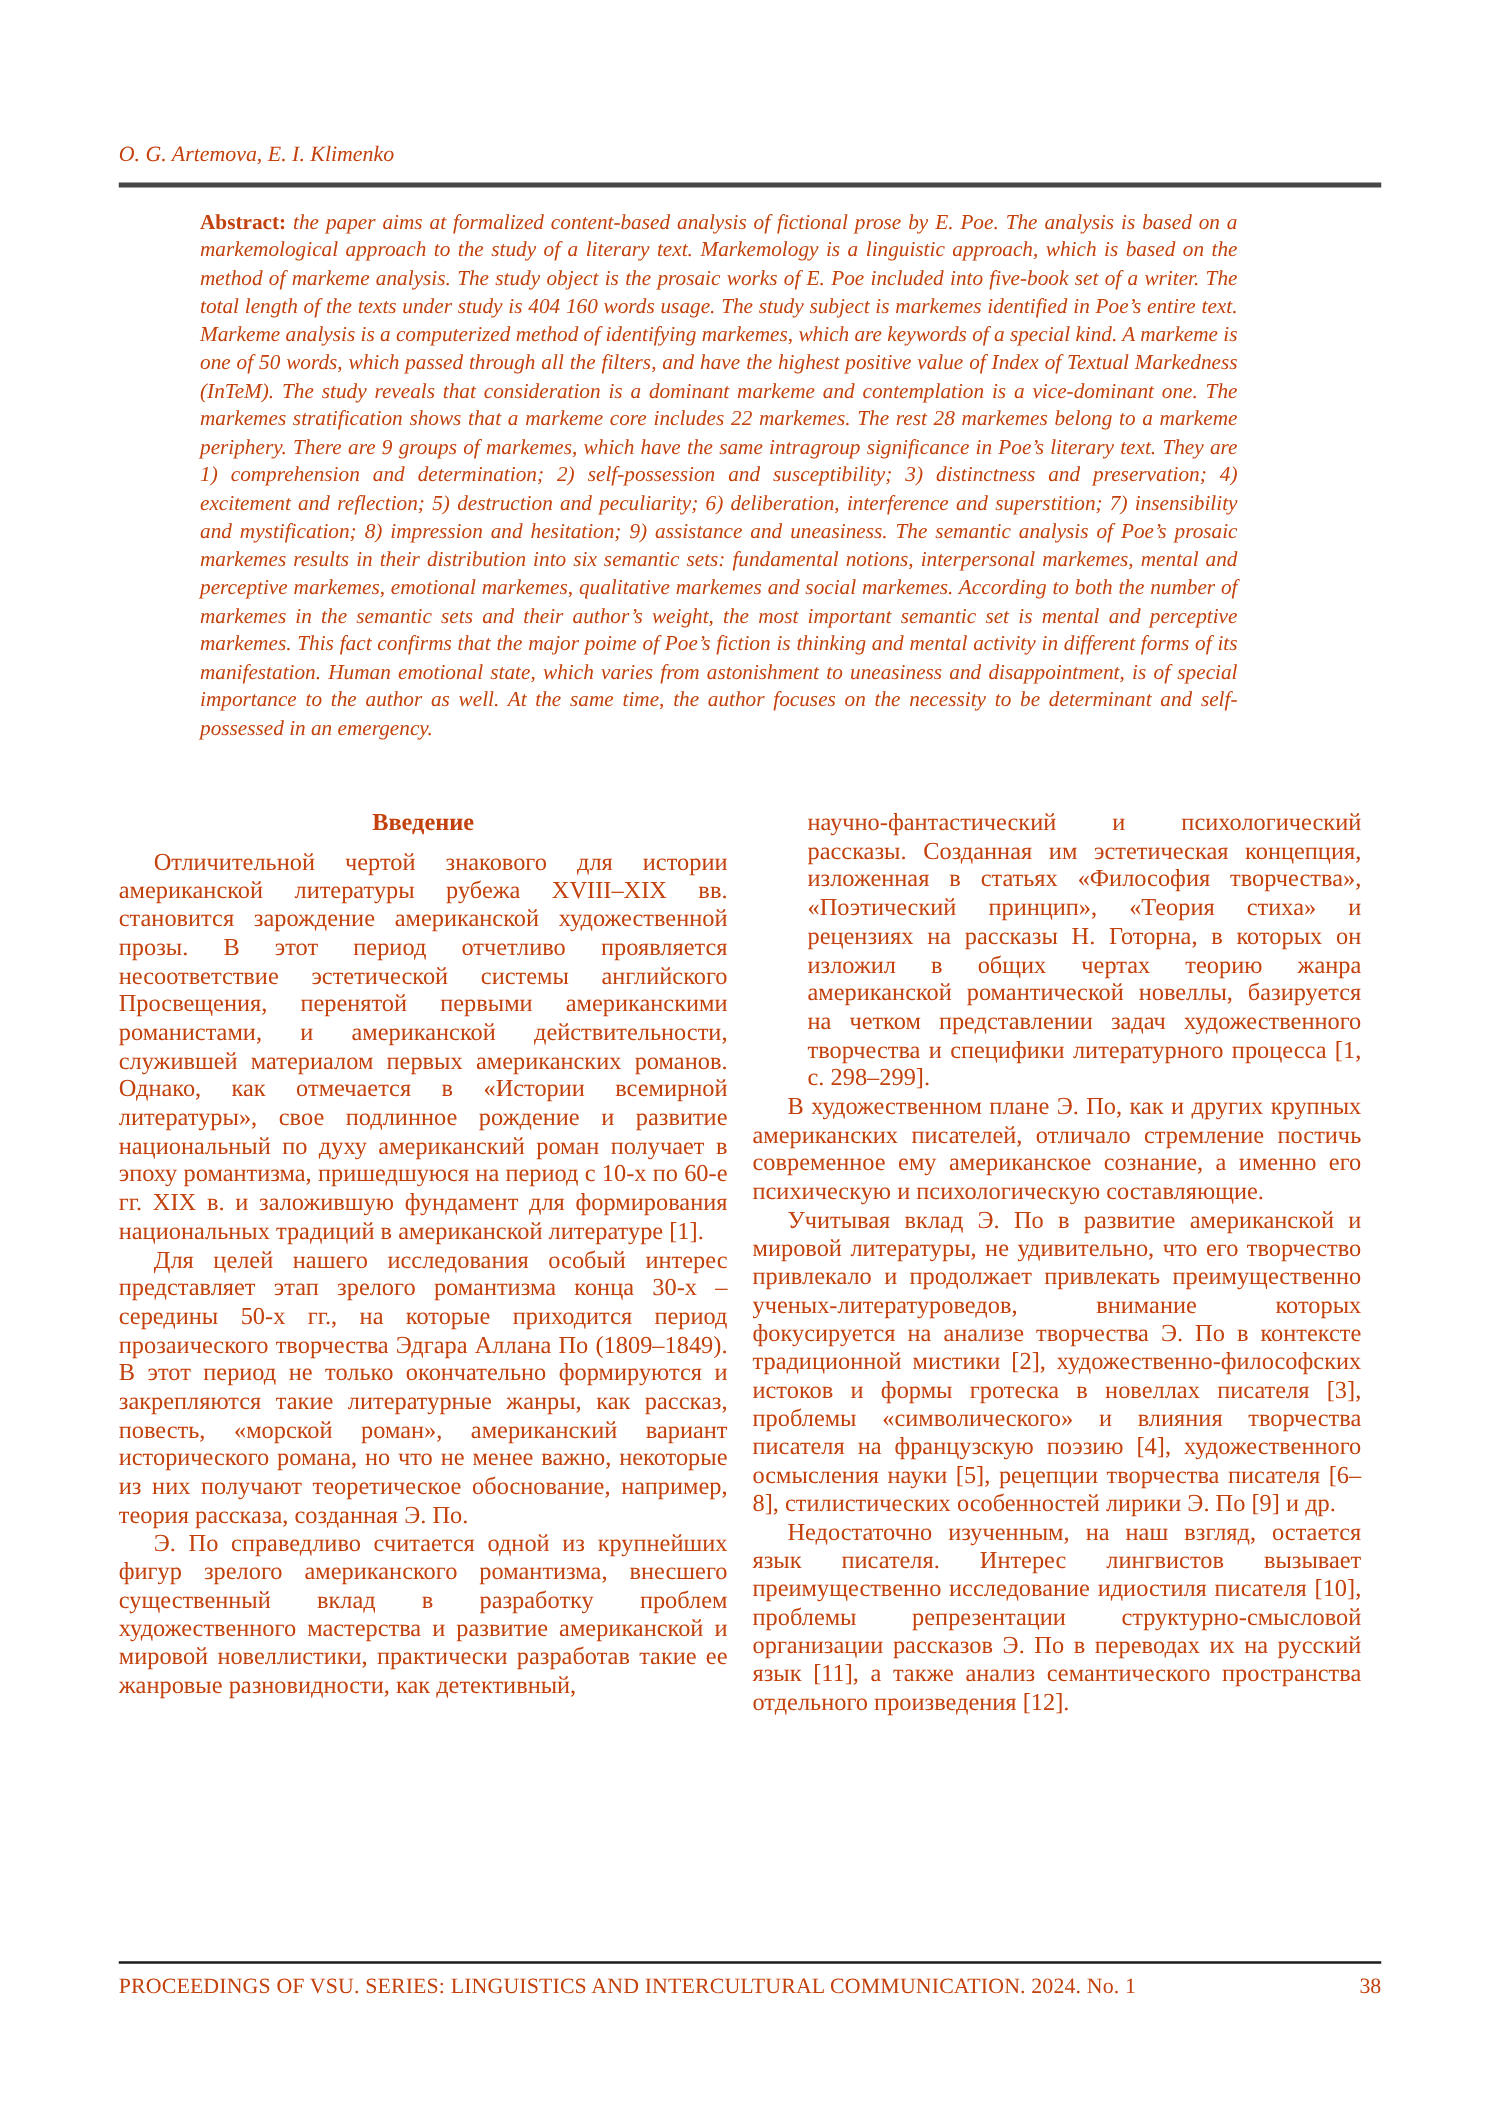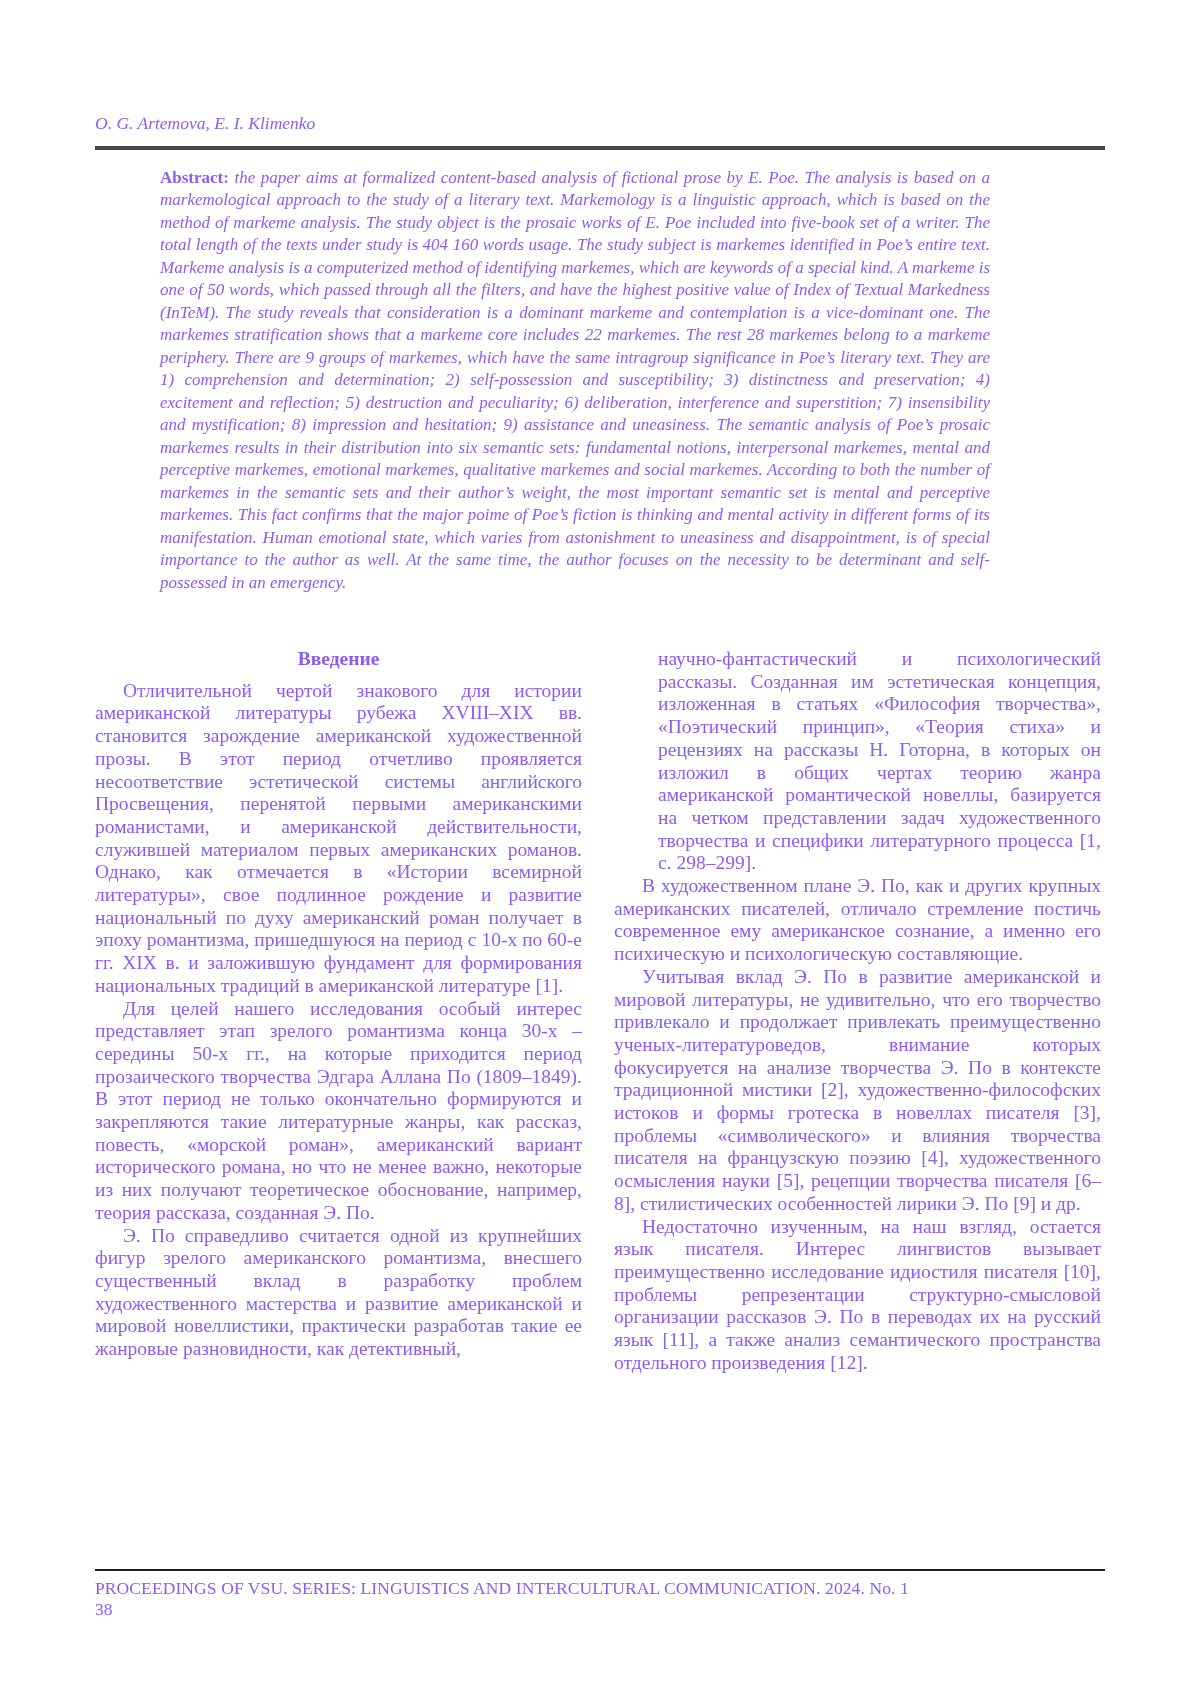--- a/index.html
+++ b/index.html
@@ -1,21 +1,21 @@
 <!DOCTYPE html>
 <html lang="ru"><head>
 <meta charset="utf-8">
 <style>
   * { margin:0; padding:0; box-sizing:border-box; }
   html,body { background:#ffffff; }
   .page {
     position:relative;
     width:1200px; height:1697px;
     background:#ffffff;
-    color:#8b5cf6;
+    color:#c2410c;
     font-family:"Liberation Serif", serif;
     overflow:hidden;
     margin:0 auto;
   }
   .content { padding:112px 95px 0 95px; }
 
   
   .running-header {
     display:flex; justify-content:space-between; align-items:baseline;
     font-style:italic; font-size:17.5px; line-height:22px;
@@ -27,40 +27,40 @@
     margin:17px 115px 16px 65px;
     font-size:17px; line-height:22.5px;
     text-align:justify;
   }
   .abstract-section p { margin:0; }
   .abstract-section .para-label { font-weight:bold; font-style:normal; }
   .abstract-section .para-text { font-style:italic; }
 
   
   .columns {
-    display:flex; gap:32px;
+    display:flex; gap:20px;
     margin-top:54px;
     font-size:19.5px; line-height:22.7px;
     text-align:justify;
     max-height:846px; overflow:hidden;
   }
   .col { width:487px; }
   .intro-heading {
     text-align:center; font-weight:bold; font-size:19.5px;
     margin:0 0 9px 0;
   }
   .body-para { margin:0; text-indent:28px; }
   .body-para.noindent { text-indent:0;margin-left:44px; }
 
   
   .page-footer { position:absolute; left:95px; right:95px; top:1569px; }
   .footer-rule { height:2px; background:#1d1d1d; }
   .footer-row {
     display:flex; justify-content:space-between; align-items:baseline;
-    padding-top:7px; font-size:17.5px; line-height:21px;flex-direction:column;
+    padding-top:7px; font-size:17.5px; line-height:21px;
   }
   .footer-journal { letter-spacing:0.1px; }
 </style>
 </head>
 <body>
 
 <div class="page">
   <div class="content">
 
     <header class="running-header">

